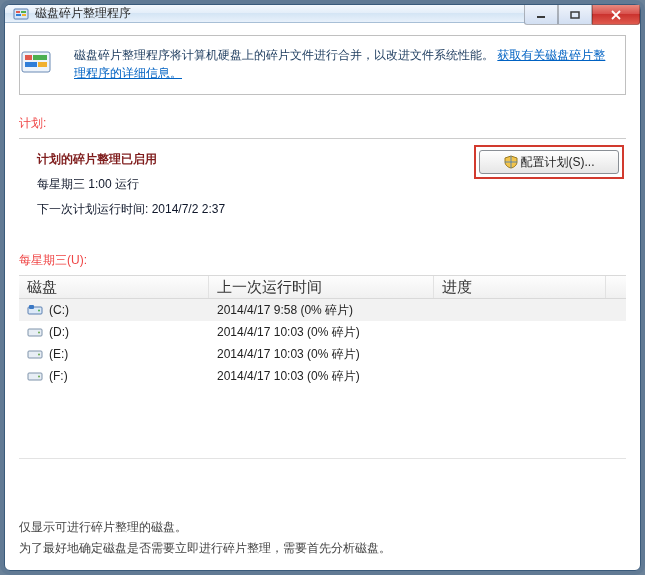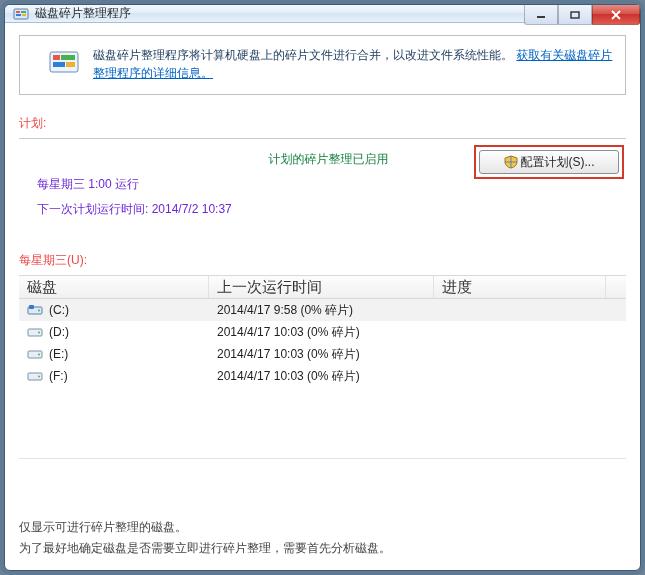--- a/index.html
+++ b/index.html
@@ -63,37 +63,37 @@
     border-radius: 0 0 3px 0;
   }
   .client {
     flex: 1;
     padding: 12px 14px 10px 14px;
     display: flex;
     flex-direction: column;
   }
   .desc-box {
     border: 1px solid #c0c0c0;
-    padding: 10px 12px 12px 28px;
-    display: flex;
-    gap: 13px;
+    padding: 10px 12px 12px 0;
+    display: flex;
+    gap: 22px;
   }
   .defrag-icon { width: 32px; height: 32px; flex-shrink: 0; }
   .desc-text { color: #1b3a5d; line-height: 1.5; }
   .desc-text a { color: #0062c3; text-decoration: underline; cursor: pointer; }
 
   .section-label { color: #ef4444; margin-top: 20px; margin-bottom: 6px; }
   .hr { border-top: 1px solid #ccc; margin-bottom: 10px; }
 
   .schedule-area {
     position: relative;
     padding: 2px 6px 6px 18px;
   }
-  .schedule-title { font-weight: normal; color: #15803d; margin-bottom: 8px; text-align: center; }
-  .schedule-line { color: #6d28d9; margin-bottom: 8px; }
+  .schedule-title { font-weight: bold; color: #7f1d1d; margin-bottom: 8px; }
+  .schedule-line { color: #0f172a; margin-bottom: 8px; }
 
   .config-hi {
     position: absolute;
     right: 2px; top: -4px;
     border: 2px solid #d23a2e;
     padding: 3px;
   }
   .btn {
     display: inline-flex;
     align-items: center;
@@ -200,21 +200,21 @@
         <a>获取有关磁盘碎片整理程序的详细信息。</a>
       </div>
     </div>
 
     <div class="section-label">计划:</div>
     <div class="hr"></div>
 
     <div class="schedule-area">
       <div class="schedule-title">计划的碎片整理已启用</div>
       <div class="schedule-line">每星期三  1:00 运行</div>
-      <div class="schedule-line">下一次计划运行时间: 2014/7/2 10:37</div>
+      <div class="schedule-line">下一次计划运行时间: 2014/7/2 2:37</div>
 
       <div class="config-hi">
         <button class="btn">
           <span class="shield">
             <svg viewBox="0 0 14 14">
                 <path d="M7 1 L13 3 V7 C13 10 10 12.5 7 13 C4 12.5 1 10 1 7 V3 Z" fill="#f2c44c" stroke="#9a7a20"></path>
                 <path d="M7 1 L7 13" stroke="#3b78c4" stroke-width="0.8"></path>
                 <path d="M1 7 L13 7" stroke="#3b78c4" stroke-width="0.8"></path>
               </svg>
           </span>

